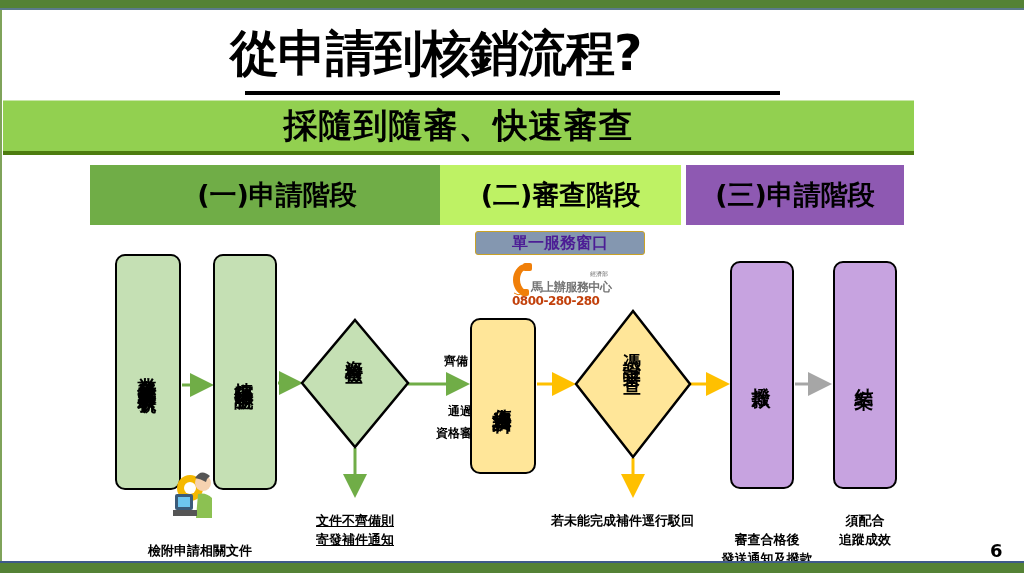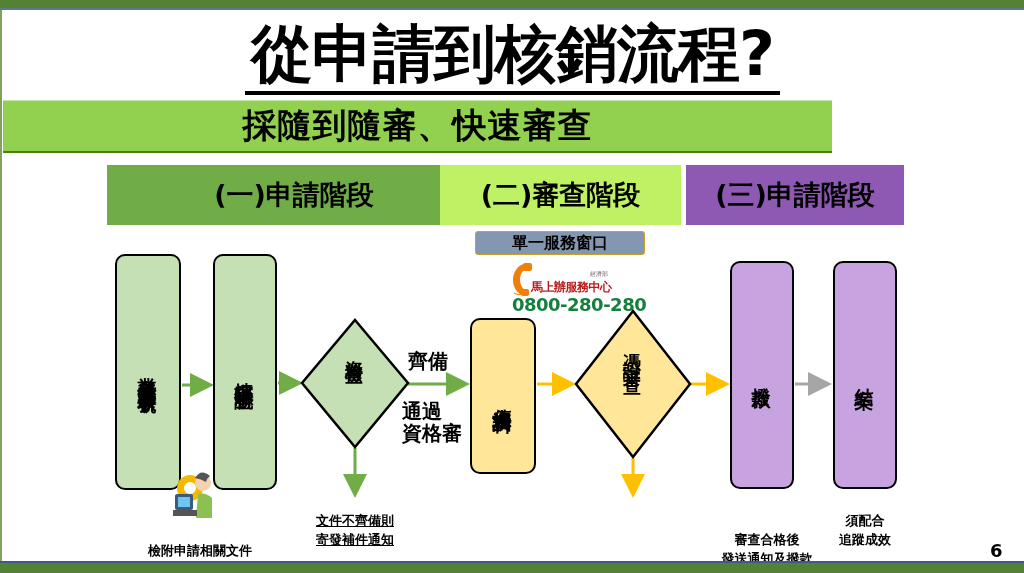--- a/index.html
+++ b/index.html
@@ -2,50 +2,50 @@
 <html><head>
 <meta charset="utf-8">
 <style>
   html, body { margin:0; padding:0; }
   body { width:1024px; height:573px; position:relative; overflow:hidden; background:#ffffff;
          font-family:"DejaVu Sans", "Liberation Sans", sans-serif; color:#000; }
   .abs { position:absolute; }
   .topbar { left:0; top:0; width:1024px; height:8px; background:#548235; border-bottom:2px solid #5b7a8c; }
   .botbar { left:0; top:561px; width:1024px; height:12px; background:#548235; border-top:2px solid #3e5a8a; }
   .leftedge { left:0; top:10px; width:2px; height:551px; background:#7fa35a; }
-  .title { left:230px; top:14px; width:565px; height:80px; text-align:center; font-weight:900;
-           font-size:62px; line-height:80px; letter-spacing:-1px; }
+  .title { left:230px; top:14px; width:565px; height:80px; text-align:left; font-weight:900;
+           font-size:49px; line-height:80px; letter-spacing:-1px; }
   .title-underline { left:245px; top:91px; width:535px; height:4px; background:#000; }
-  .banner { left:3px; top:100px; width:829px; height:50px; background:#92D050;
-            border-top:1px solid #c8e6a8; border-bottom:2px solid #4d7c0f;
+  .banner { left:3px; top:100px; width:911px; height:50px; background:#92D050;
+            border-top:1px solid #c8e6a8; border-bottom:4px solid #4d7c0f;
             display:flex; align-items:center; justify-content:center; }
   .banner span { font-size:34px; font-weight:900; letter-spacing:1px; }
   .stage { top:165px; height:60px; display:flex; align-items:center; justify-content:center;
            font-size:27px; font-weight:bold; }
-  .stage1 { left:107px; width:374px; background:#70AD47; }
+  .stage1 { left:90px; width:374px; background:#70AD47; }
   .stage2 { left:440px; width:241px; background:#bef264; }
   .stage3 { left:686px; width:218px; background:#8E59B2; }
   .window-box { left:475px; top:231px; width:170px; height:24px; background:#8497B0;
                 border:1.5px solid #C9A227; border-radius:3px; display:flex; align-items:center;
-                justify-content:center; font-weight:bold; font-size:16px; color:#000000; box-sizing:border-box; }
+                justify-content:center; font-weight:bold; font-size:16px; color:#4c1d95; box-sizing:border-box; }
   .hotline-org { left:590px; top:270px; font-size:6px; color:#666; }
-  .hotline-name { left:531px; top:279px; font-size:12px; font-weight:bold; color:#b91c1c; letter-spacing:-0.5px; }
-  .hotline-number { left:512px; top:294px; font-size:18px; font-weight:bold; color:#15803d; letter-spacing:-0.5px; }
+  .hotline-name { left:531px; top:279px; font-size:12px; font-weight:bold; color:#737373; letter-spacing:-0.5px; }
+  .hotline-number { left:512px; top:294px; font-size:12px; font-weight:bold; color:#c2410c; letter-spacing:-0.5px; }
   .vbox { border:2.5px solid #000; border-radius:10px; box-sizing:border-box;
           display:flex; align-items:center; justify-content:center; }
   .vtext { writing-mode:vertical-rl; text-orientation:upright; font-size:19px; font-weight:bold; letter-spacing:2px; }
   .green { background:#C5E0B4; }
   .yellow { background:#FFE699; }
   .purple { background:#C7A3E0; }
   .b1 { left:115px; top:254px; width:66px; height:236px; }
   .b2 { left:213px; top:254px; width:64px; height:236px; }
   .b3 { left:470px; top:318px; width:66px; height:156px; }
   .b4 { left:730px; top:261px; width:64px; height:228px; }
   .b5 { left:833px; top:261px; width:64px; height:228px; }
-  .label { font-size:20px; font-weight:bold; text-align:left; line-height:22px; }
+  .label { font-size:12px; font-weight:bold; text-align:right; line-height:22px; }
   .caption { font-size:13px; font-weight:bold; text-align:center; line-height:19px; }
   .page-num { left:990px; top:540px; font-size:18px; font-weight:bold; }
   svg.lines { position:absolute; left:0; top:0; width:1024px; height:573px; pointer-events:none; }
 </style>
 </head>
 <body>
 
 <div class="abs topbar"></div>
 <div class="abs leftedge"></div>
 
@@ -136,20 +136,21 @@
   <rect x="8" y="31" width="12" height="10" fill="#6EC6F0"></rect>
   <rect x="3" y="44" width="24" height="6" fill="#555"></rect>
 </svg>
 
 <div class="abs caption" style="left:130px;top:521px;width:140px;margin-top:20px;">檢附申請相關文件</div>
 <div class="abs caption" style="left:300px;top:511px;width:110px;text-decoration:underline;">
   <div>文件不齊備則</div>
   <div>寄發補件通知</div>
 </div>
 <div class="abs caption" style="left:535px;top:511px;width:175px;">
+  <div>若未能完成補件逕行駁回</div>
 </div>
 <div class="abs caption" style="left:712px;top:511px;width:110px;margin-top:19px;">
   <div>審查合格後</div>
   <div>發送通知及撥款</div>
 </div>
 <div class="abs caption" style="left:830px;top:511px;width:70px;">
   <div>須配合</div>
   <div>追蹤成效</div>
 </div>
 

